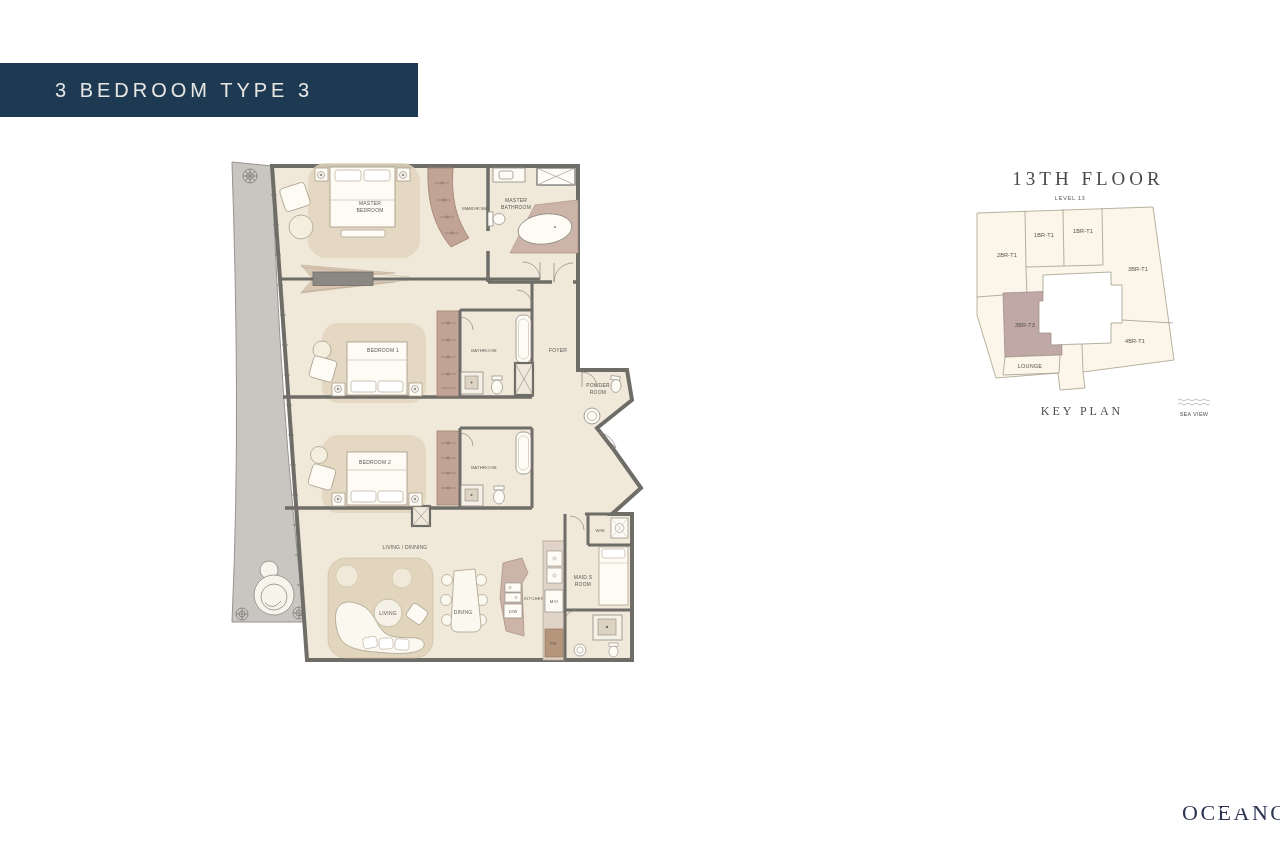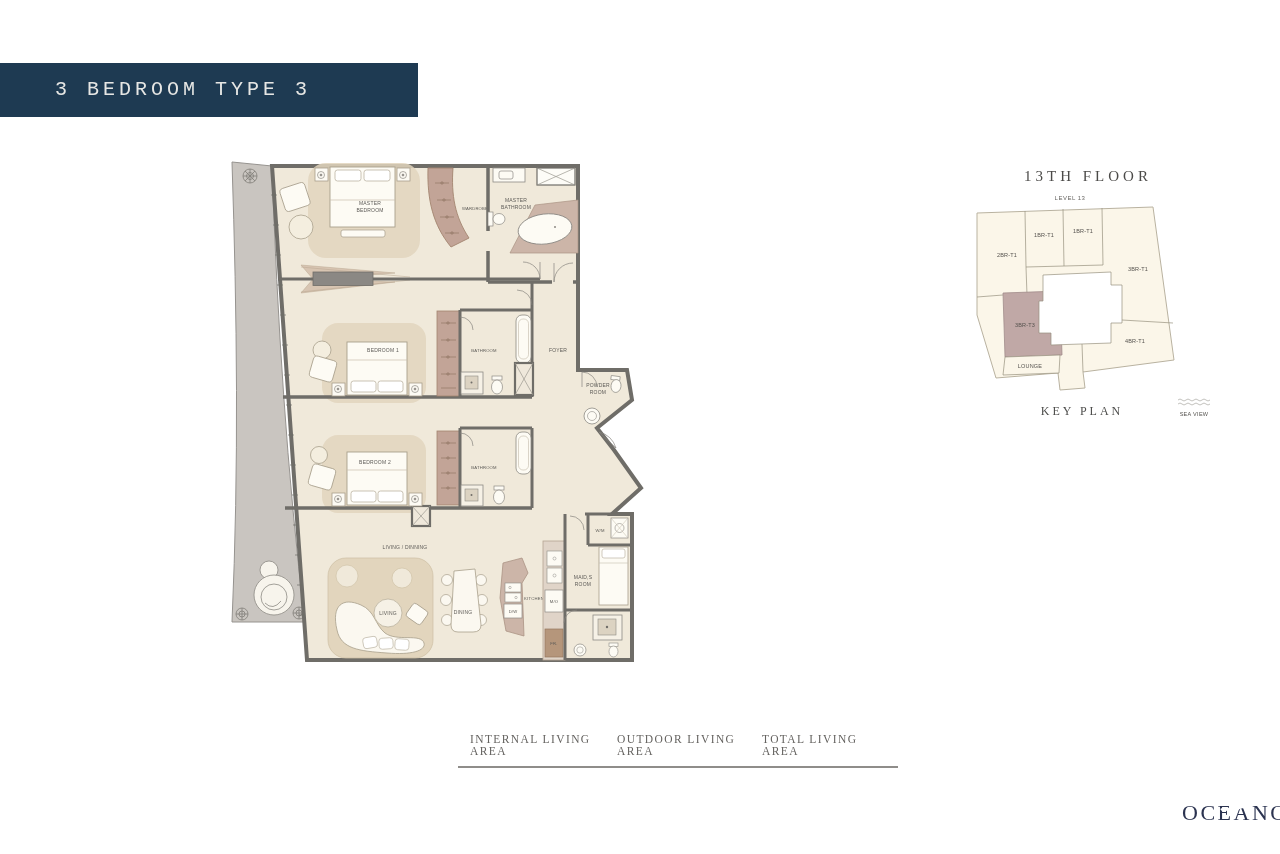--- a/index.html
+++ b/index.html
@@ -1,29 +1,29 @@
 <!DOCTYPE html>
 <html><head>
 <meta charset="utf-8">
 <style>
   html,body{margin:0;padding:0;background:#ffffff;}
   .page{position:relative;width:1280px;height:854px;background:#ffffff;overflow:hidden;
         font-family:"Liberation Sans",sans-serif;}
   
   .title-bar{position:absolute;left:0;top:63px;width:418px;height:54px;background:#1e3a52;}
   .title-bar span{display:block;padding-left:55px;line-height:54px;
-        font-family:Liberation Mono, monospace;font-size:20px;letter-spacing:4px;color:#e6e6e4;}
+        font-family:Liberation Sans, sans-serif;font-size:20px;letter-spacing:4px;color:#e6e6e4;}
   
   .plan{position:absolute;left:225px;top:155px;width:420px;height:530px;}
   .plan text{font-family:"Liberation Sans",sans-serif;fill:#5d5b57;font-size:5px;
         letter-spacing:.2px;text-anchor:middle;}
   .plan text.tiny{font-size:4.2px;}
   
   .keyplan-title{position:absolute;left:963px;top:168px;width:250px;text-align:center;
-        font-family:"Liberation Serif",serif;font-size:15px;letter-spacing:4px;color:#4b4a48;}
+        font-family:"Liberation Serif",serif;font-size:19px;letter-spacing:4px;color:#4b4a48;}
   .keyplan-level{position:absolute;left:963px;top:195px;width:214px;text-align:center;
         font-size:6px;letter-spacing:.5px;color:#6a6865;}
   .keyplan-svg{position:absolute;left:963px;top:205px;width:250px;height:200px;}
   .keyplan-svg text{font-family:"Liberation Sans",sans-serif;fill:#55524e;font-size:5.5px;
         letter-spacing:.2px;text-anchor:middle;}
   .keyplan-caption{position:absolute;left:963px;top:404px;width:238px;text-align:center;
         font-family:"Liberation Serif",serif;font-size:12px;letter-spacing:3px;color:#4e4e4c;}
   .sea-view{position:absolute;left:1176px;top:392px;width:36px;text-align:center;}
   .sea-view .sv-label{font-size:5.5px;letter-spacing:.3px;color:#55534f;margin-top:1px;}
   
@@ -391,28 +391,20 @@
   <div class="keyplan-caption">KEY PLAN</div>
 
   <div class="sea-view">
     <svg width="34" height="9" viewBox="0 0 34 9">
       <path d="M1,3 q2,-2 4,0 t4,0 t4,0 t4,0 t4,0 t4,0 t4,0 t4,0" stroke="#b3b1ac" stroke-width="0.8" fill="none"></path>
       <path d="M1,7 q2,-2 4,0 t4,0 t4,0 t4,0 t4,0 t4,0 t4,0 t4,0" stroke="#b3b1ac" stroke-width="0.8" fill="none"></path>
     </svg>
     <div class="sv-label">SEA VIEW</div>
   </div>
 
-  <div class="footer">
-    <div class="footer-row">
-      <span>INTERNAL LIVING AREA</span>
-      <span>OUTDOOR LIVING AREA</span>
-      <span>TOTAL LIVING AREA</span>
-    </div>
-    <div class="footer-line"></div>
-  </div>
 
   <div class="logo">
     <svg width="112" height="32" viewBox="0 0 112 32">
       <text x="0" y="23" font-family="Liberation Serif, serif" font-size="22" letter-spacing="2.5" fill="#2b3350">OCEANO</text>
       <path d="M39,13 C45,8 50,17 57,11 C61,8 64,12 68,9" stroke="#ffffff" stroke-width="2.6" fill="none"></path>
     </svg>
   </div>
 
 </div>
 

